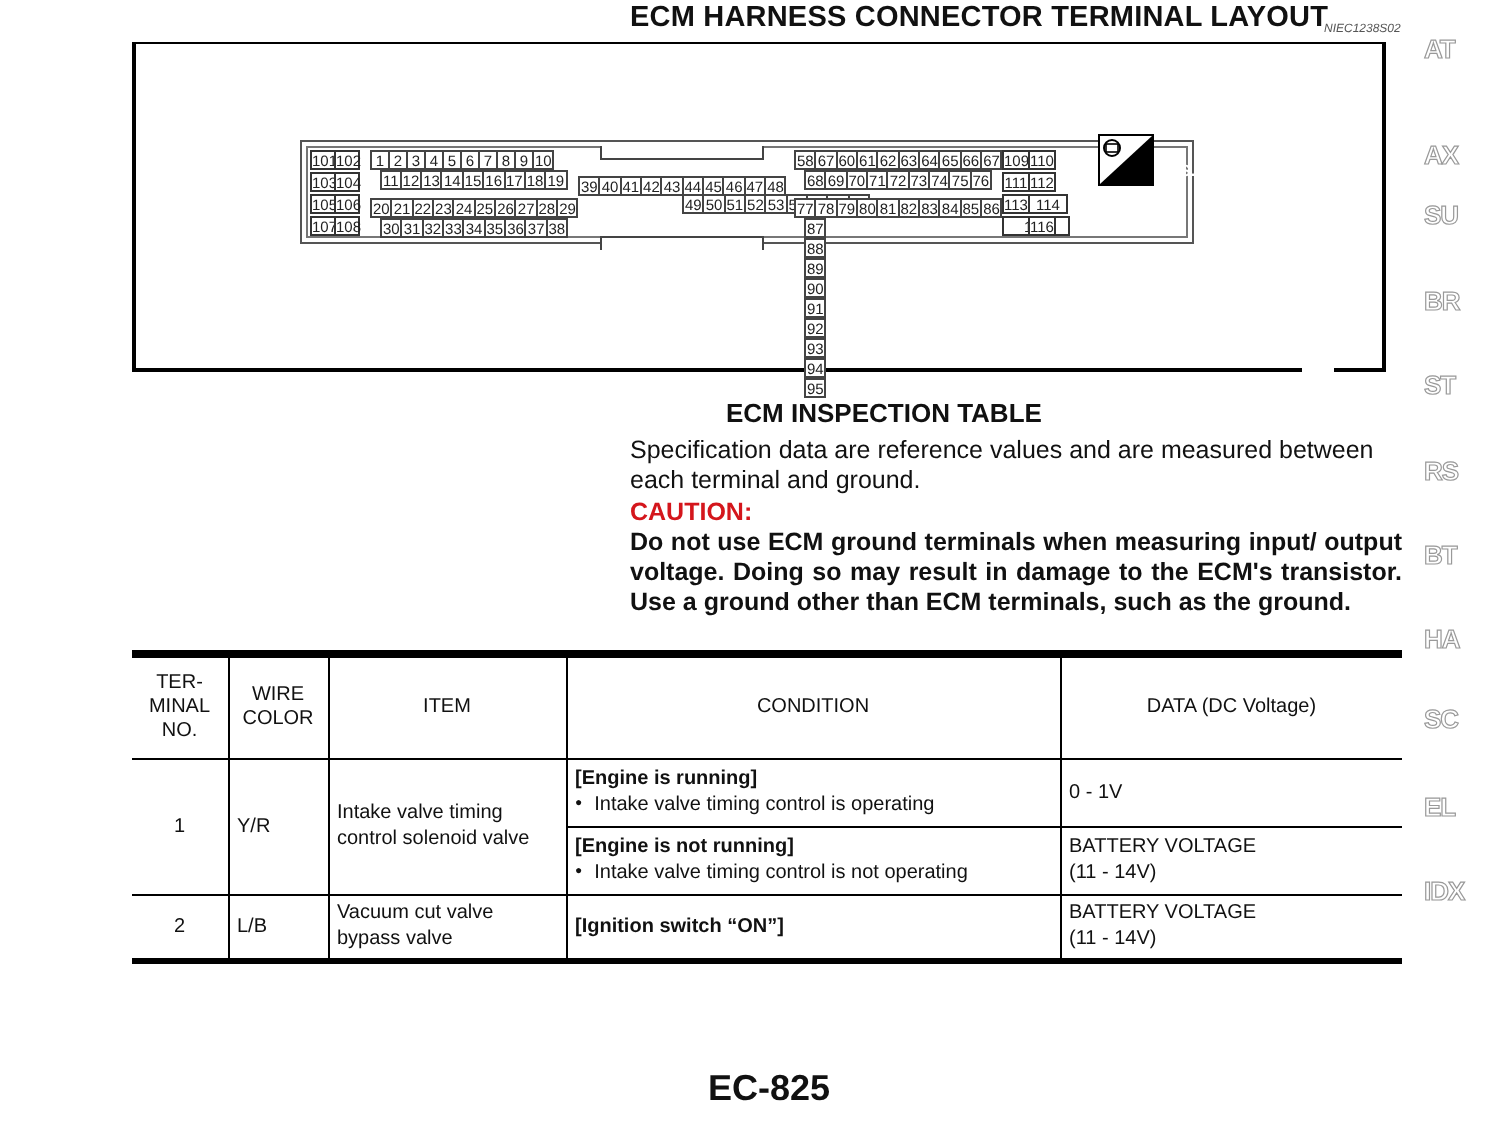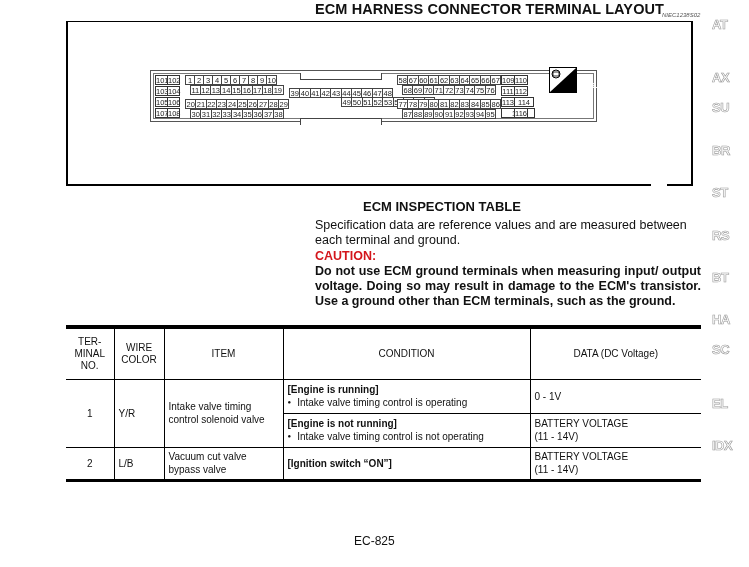--- a/index.html
+++ b/index.html
@@ -25,21 +25,21 @@
   .caution-body { left:315px; top:264px; width:386px; font-size:12.5px; font-weight:bold; line-height:15px; text-align:justify; text-align-last:left; }
   table.insp { position:absolute; left:66px; top:325px; width:635px; border-collapse:collapse; font-size:10px; }
   table.insp td, table.insp th { border:1px solid #000; padding:2px 4px; vertical-align:middle; font-weight:normal; }
   table.insp tr:first-child th { border-top:4px solid #000; }
   table.insp tr:last-child td { border-bottom:3px solid #000; }
   table.insp tr th:first-child, table.insp tr td:first-child { border-left:none; }
   table.insp tr th:last-child, table.insp tr td:last-child { border-right:none; }
   .c { text-align:center; }
   .bold { font-weight:bold; }
   .bullet::before { content:"\25CF"; font-size:6px; margin-right:6px; vertical-align:2px; }
-  .footer { left:354px; top:534px; font-size:12px; font-weight:normal; }
+  .footer { left:354px; top:534px; font-size:18px; font-weight:bold; }
 </style>
 </head>
 <body>
 
 <div class="abs title">ECM HARNESS CONNECTOR TERMINAL LAYOUT</div>
 <div class="abs code">NIEC1238S02</div>
 
 <div class="abs frame"></div>
 <div class="abs frame-gap"></div>
 
@@ -156,21 +156,21 @@
       <span class="pin">78</span>
       <span class="pin">79</span>
       <span class="pin">80</span>
       <span class="pin">81</span>
       <span class="pin">82</span>
       <span class="pin">83</span>
       <span class="pin">84</span>
       <span class="pin">85</span>
       <span class="pin">86</span>
     </div>
-    <div class="row" style="left:248px;top:35px;">
+    <div class="row" style="left:248px;top:35px;flex-direction:column;">
       <span class="pin">87</span>
       <span class="pin">88</span>
       <span class="pin">89</span>
       <span class="pin">90</span>
       <span class="pin">91</span>
       <span class="pin">92</span>
       <span class="pin">93</span>
       <span class="pin">94</span>
       <span class="pin">95</span>
     </div>
@@ -197,21 +197,21 @@
 </div>
 
 <div class="abs side" style="top:17px;">AT</div>
 <div class="abs side" style="top:70px;">AX</div>
 <div class="abs side" style="top:100px;">SU</div>
 <div class="abs side" style="top:143px;">BR</div>
 <div class="abs side" style="top:185px;">ST</div>
 <div class="abs side" style="top:228px;">RS</div>
 <div class="abs side" style="top:270px;">BT</div>
 <div class="abs side" style="top:312px;">HA</div>
-<div class="abs side" style="top:342px;">SC</div>
+<div class="abs side" style="top:352px;">SC</div>
 <div class="abs side" style="top:396px;">EL</div>
 <div class="abs side" style="top:438px;">IDX</div>
 
 <div class="abs h2">ECM INSPECTION TABLE</div>
 <div class="abs para">Specification data are reference values and are measured between each terminal and ground.</div>
 <div class="abs caution">CAUTION:</div>
 <div class="abs caution-body">Do not use ECM ground terminals when measuring input/ output voltage. Doing so may result in damage to the ECM's transistor. Use a ground other than ECM terminals, such as the ground.</div>
 
 <table class="insp">
   <colgroup>

